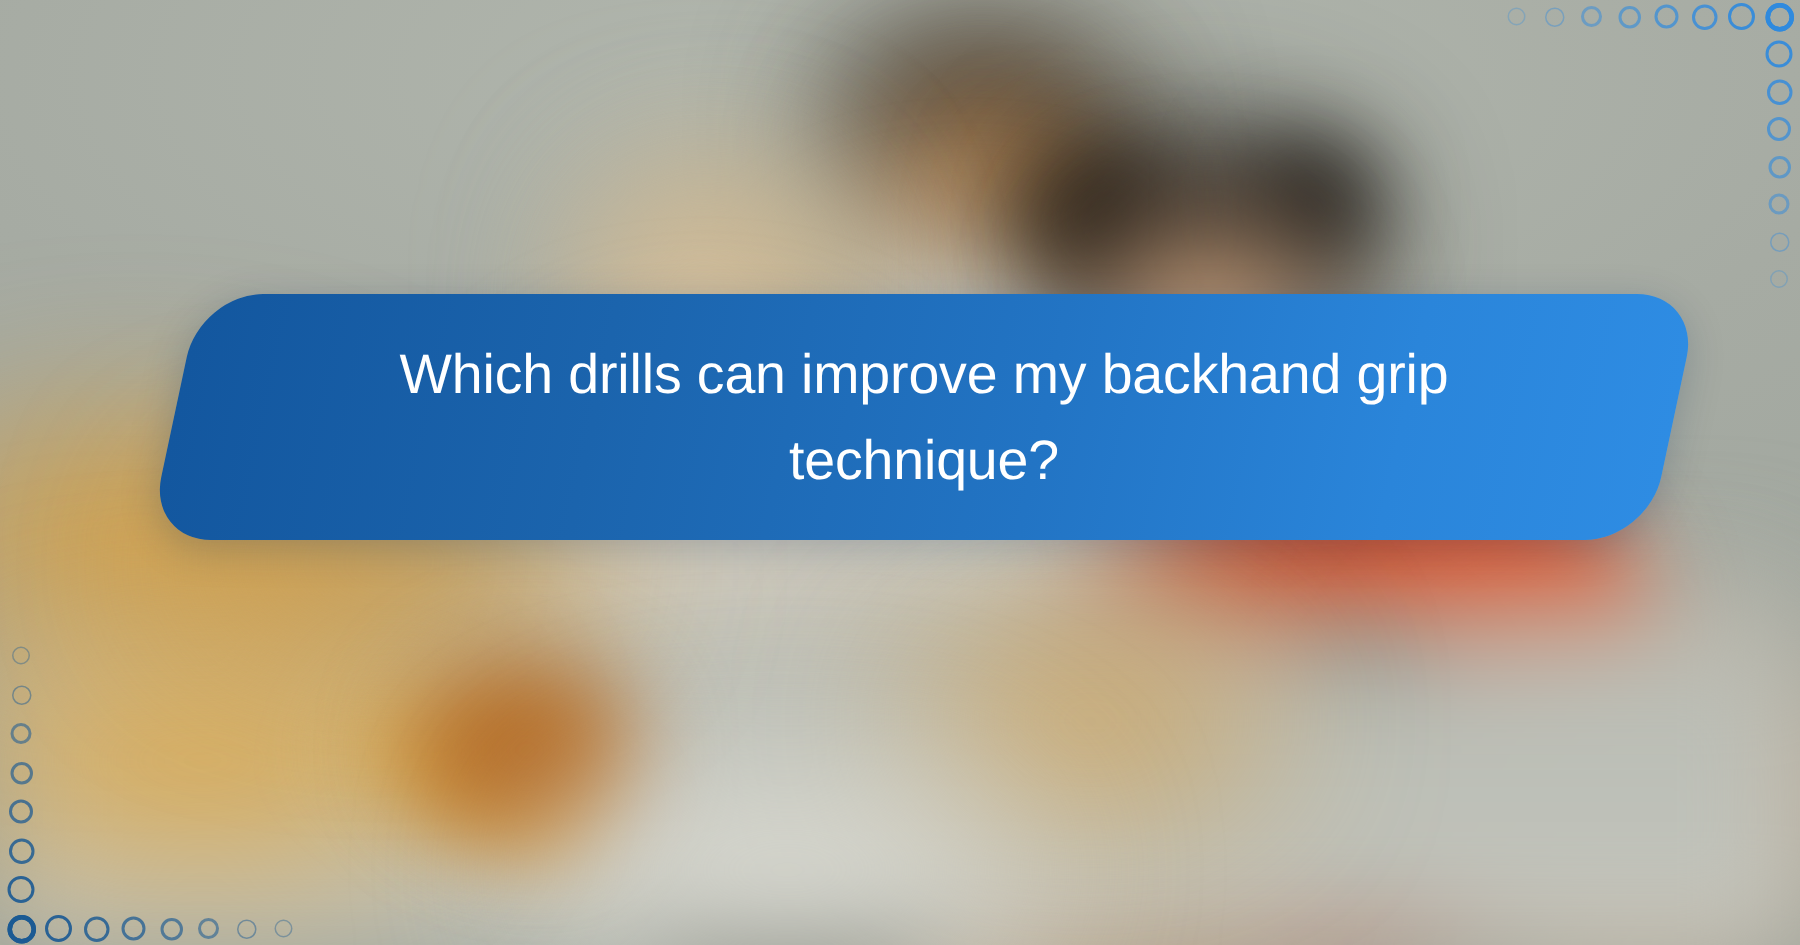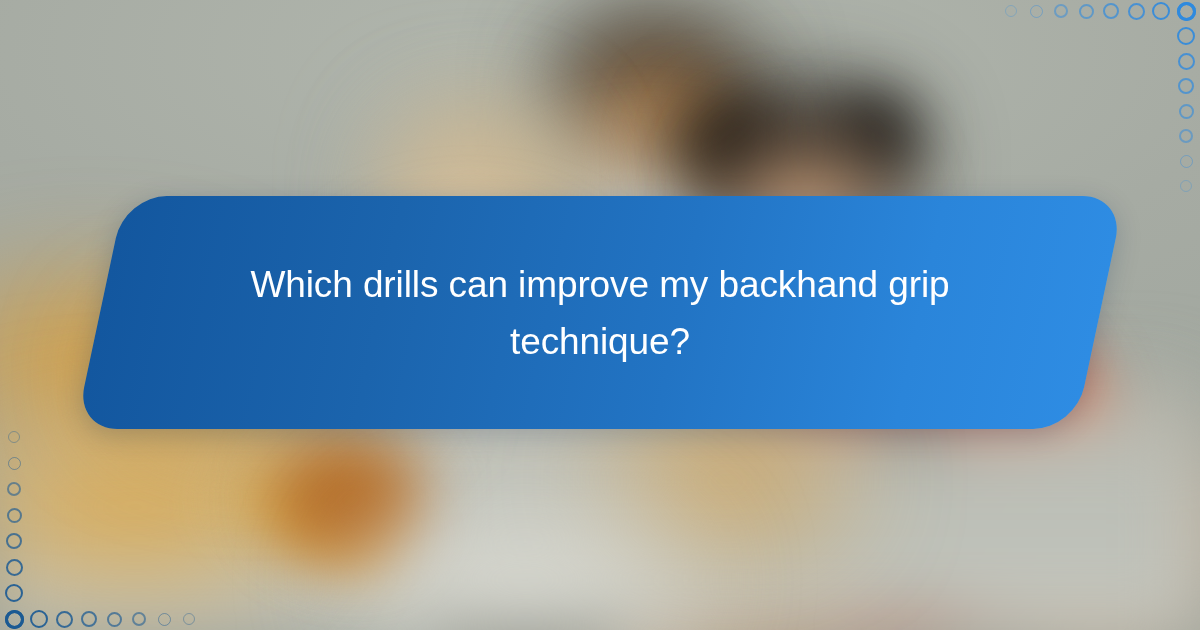--- a/index.html
+++ b/index.html
@@ -43,24 +43,24 @@
   
   .bg-floor {
     position:absolute; left:0; right:0; top:56%; bottom:0;
     background:linear-gradient(180deg, rgba(169,172,166,0) 0%, #b9bcb4 35%, #c3c5bd 100%);
     filter:blur(34px);
   }
 
   
   .banner-wrap {
     position:absolute;
-    left:100px;
+    left:116px;
     top:196px;
     width:1000px;
-    height:233px;
+    height:164px;
   }
   .banner-shape {
     position:absolute;
     inset:0;
     transform:skewX(-12deg);
     border-radius:42px;
     background:linear-gradient(90deg,#13579f 0%, #1b64ad 28%, #2274c4 58%, #2a85da 82%, #2e8ce3 100%);
     box-shadow:0 6px 26px rgba(10,40,80,.22);
   }
   .banner-text {

